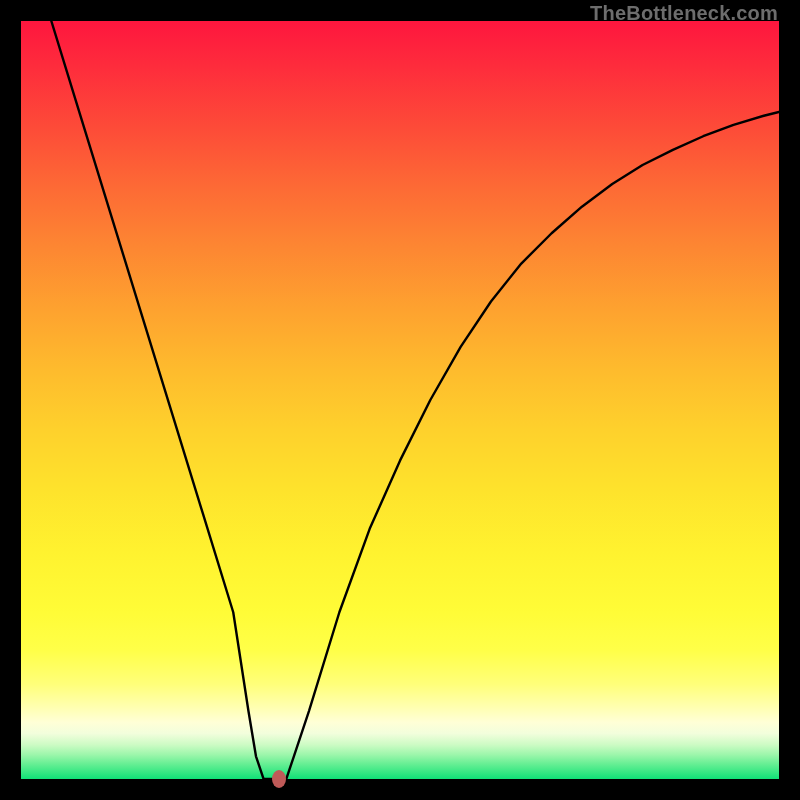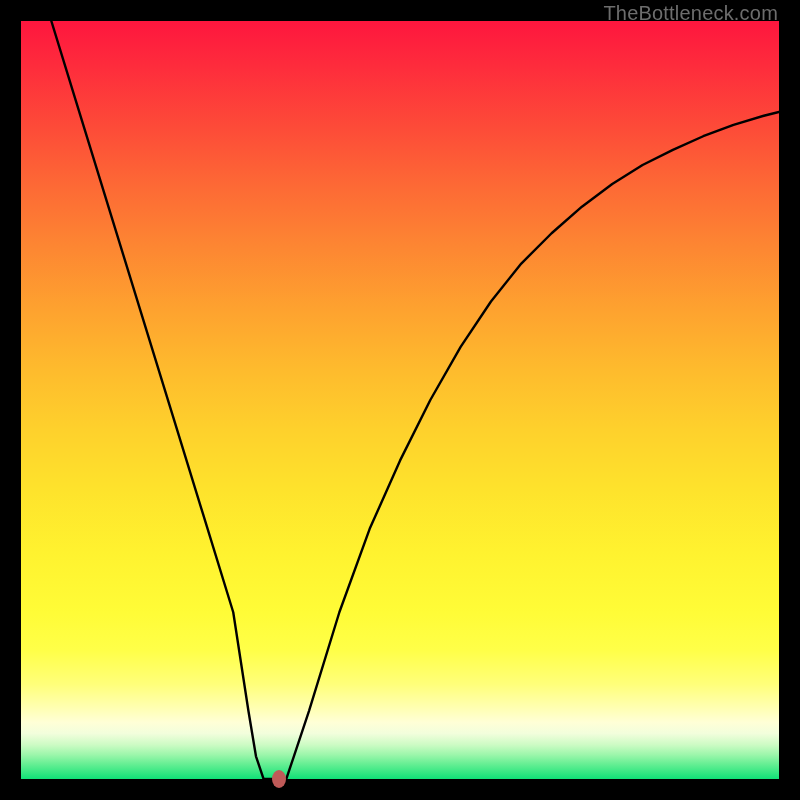--- a/index.html
+++ b/index.html
@@ -25,21 +25,21 @@
     top: 0;
     width: 758px;
     height: 758px;
   }
   .watermark {
     position: absolute;
     top: 2px;
     right: 22px;
     color: #6d6d6d;
     font-size: 20px;
-    font-weight: 400;
+    font-weight: 700;
     letter-spacing: 0.2px;
     pointer-events: none;
   }
   .marker {
     position: absolute;
     width: 14px;
     height: 18px;
     border-radius: 50%;
     background: #bf5a58;
     transform: translate(-50%, -50%);

